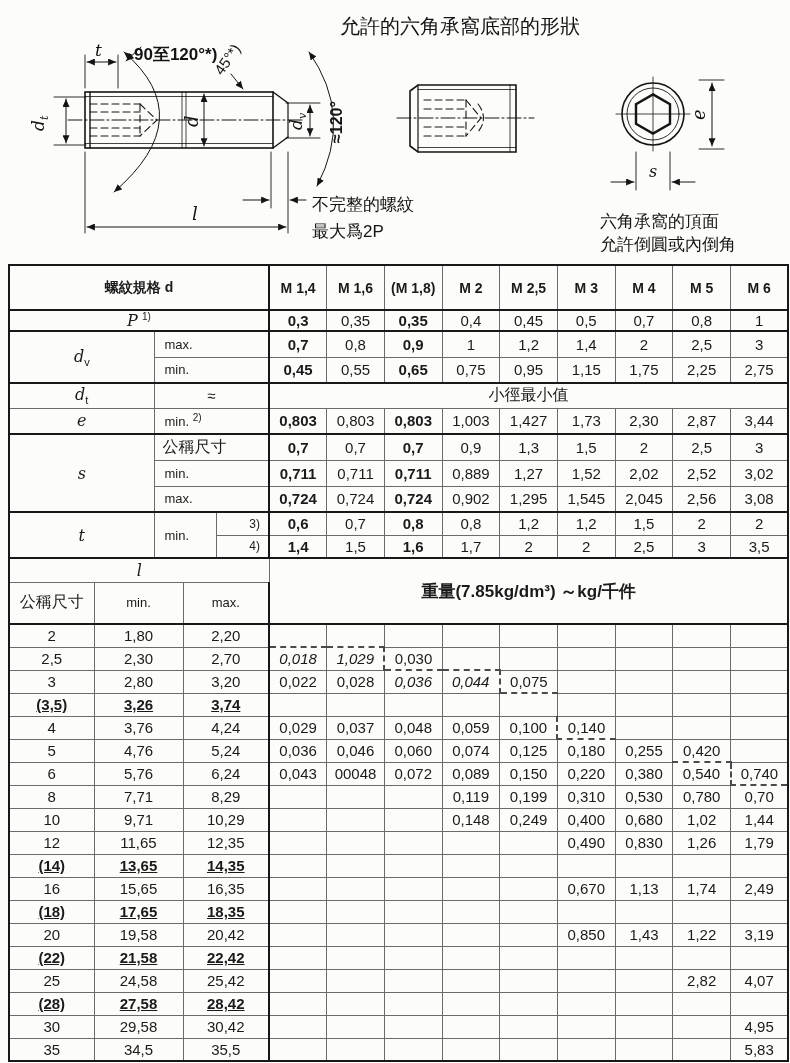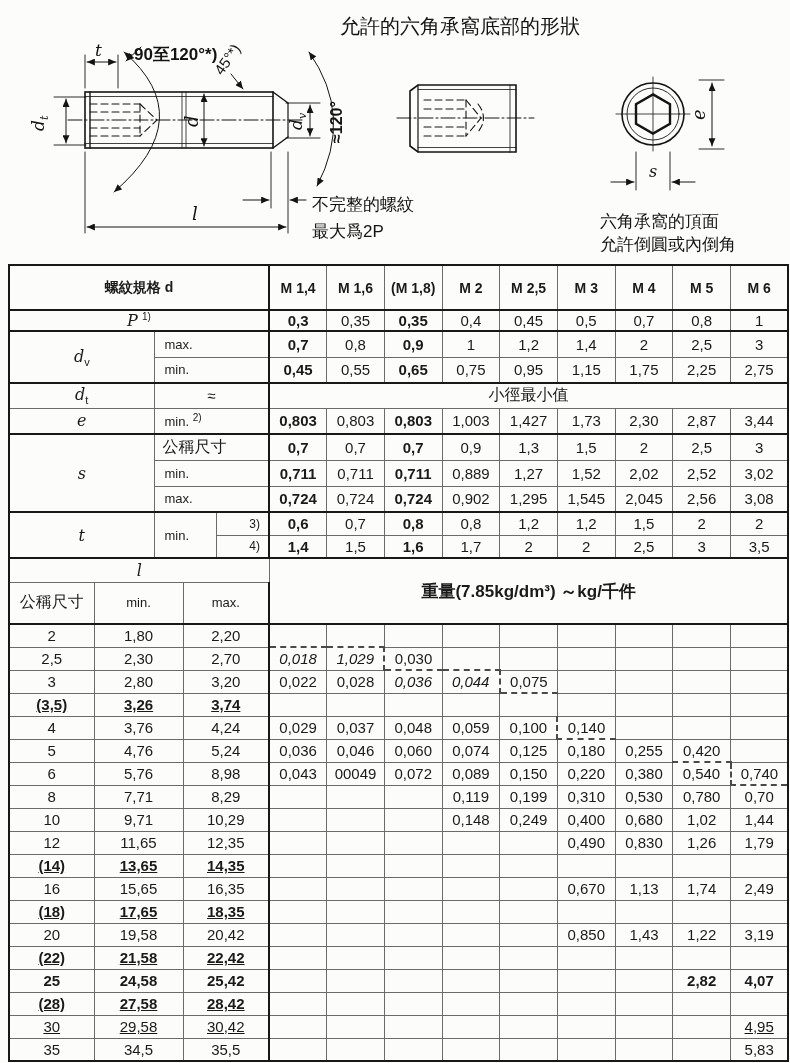--- a/index.html
+++ b/index.html
@@ -403,23 +403,23 @@
           <td>0,074</td>
           <td>0,125</td>
           <td>0,180</td>
           <td>0,255</td>
           <td class="db">0,420</td>
           <td></td>
         </tr>
         <tr style="height: 23px;">
           <td>6</td>
           <td>5,76</td>
-          <td class="thr">8,98</td>
+          <td class="thr">6,24</td>
           <td>0,043</td>
-          <td>00049</td>
+          <td>00048</td>
           <td>0,072</td>
           <td>0,089</td>
           <td>0,150</td>
           <td>0,220</td>
           <td>0,380</td>
           <td>0,540</td>
           <td class="db dl">0,740</td>
         </tr>
         <tr style="height: 23px;">
           <td>8</td>
@@ -526,21 +526,21 @@
           <td class="boldrow"></td>
           <td class="boldrow"></td>
           <td class="boldrow"></td>
           <td class="boldrow"></td>
           <td class="boldrow"></td>
           <td class="boldrow"></td>
           <td class="boldrow"></td>
           <td class="boldrow"></td>
           <td class="boldrow"></td>
         </tr>
-        <tr style="height: 23px; font-weight: bold;">
+        <tr style="height: 23px;">
           <td>25</td>
           <td>24,58</td>
           <td class="thr">25,42</td>
           <td></td>
           <td></td>
           <td></td>
           <td></td>
           <td></td>
           <td></td>
           <td></td>
@@ -554,21 +554,21 @@
           <td class="boldrow"></td>
           <td class="boldrow"></td>
           <td class="boldrow"></td>
           <td class="boldrow"></td>
           <td class="boldrow"></td>
           <td class="boldrow"></td>
           <td class="boldrow"></td>
           <td class="boldrow"></td>
           <td class="boldrow"></td>
         </tr>
-        <tr style="height: 23px; text-decoration: underline;">
+        <tr style="height: 23px;">
           <td>30</td>
           <td>29,58</td>
           <td class="thr">30,42</td>
           <td></td>
           <td></td>
           <td></td>
           <td></td>
           <td></td>
           <td></td>
           <td></td>

